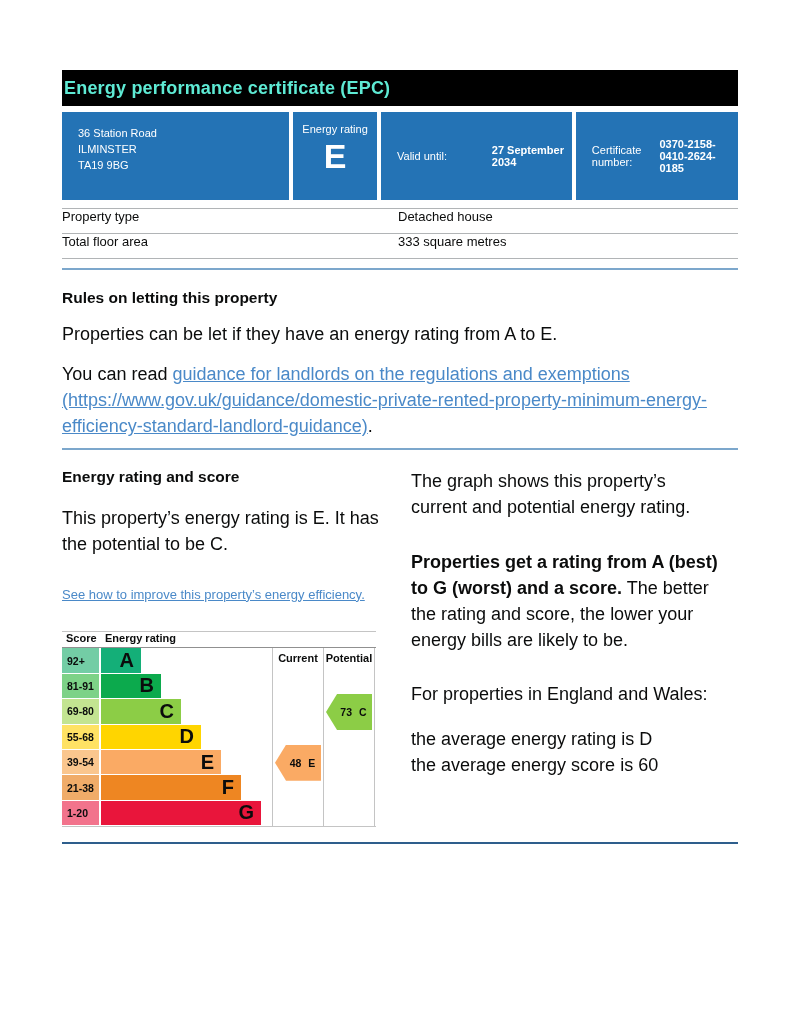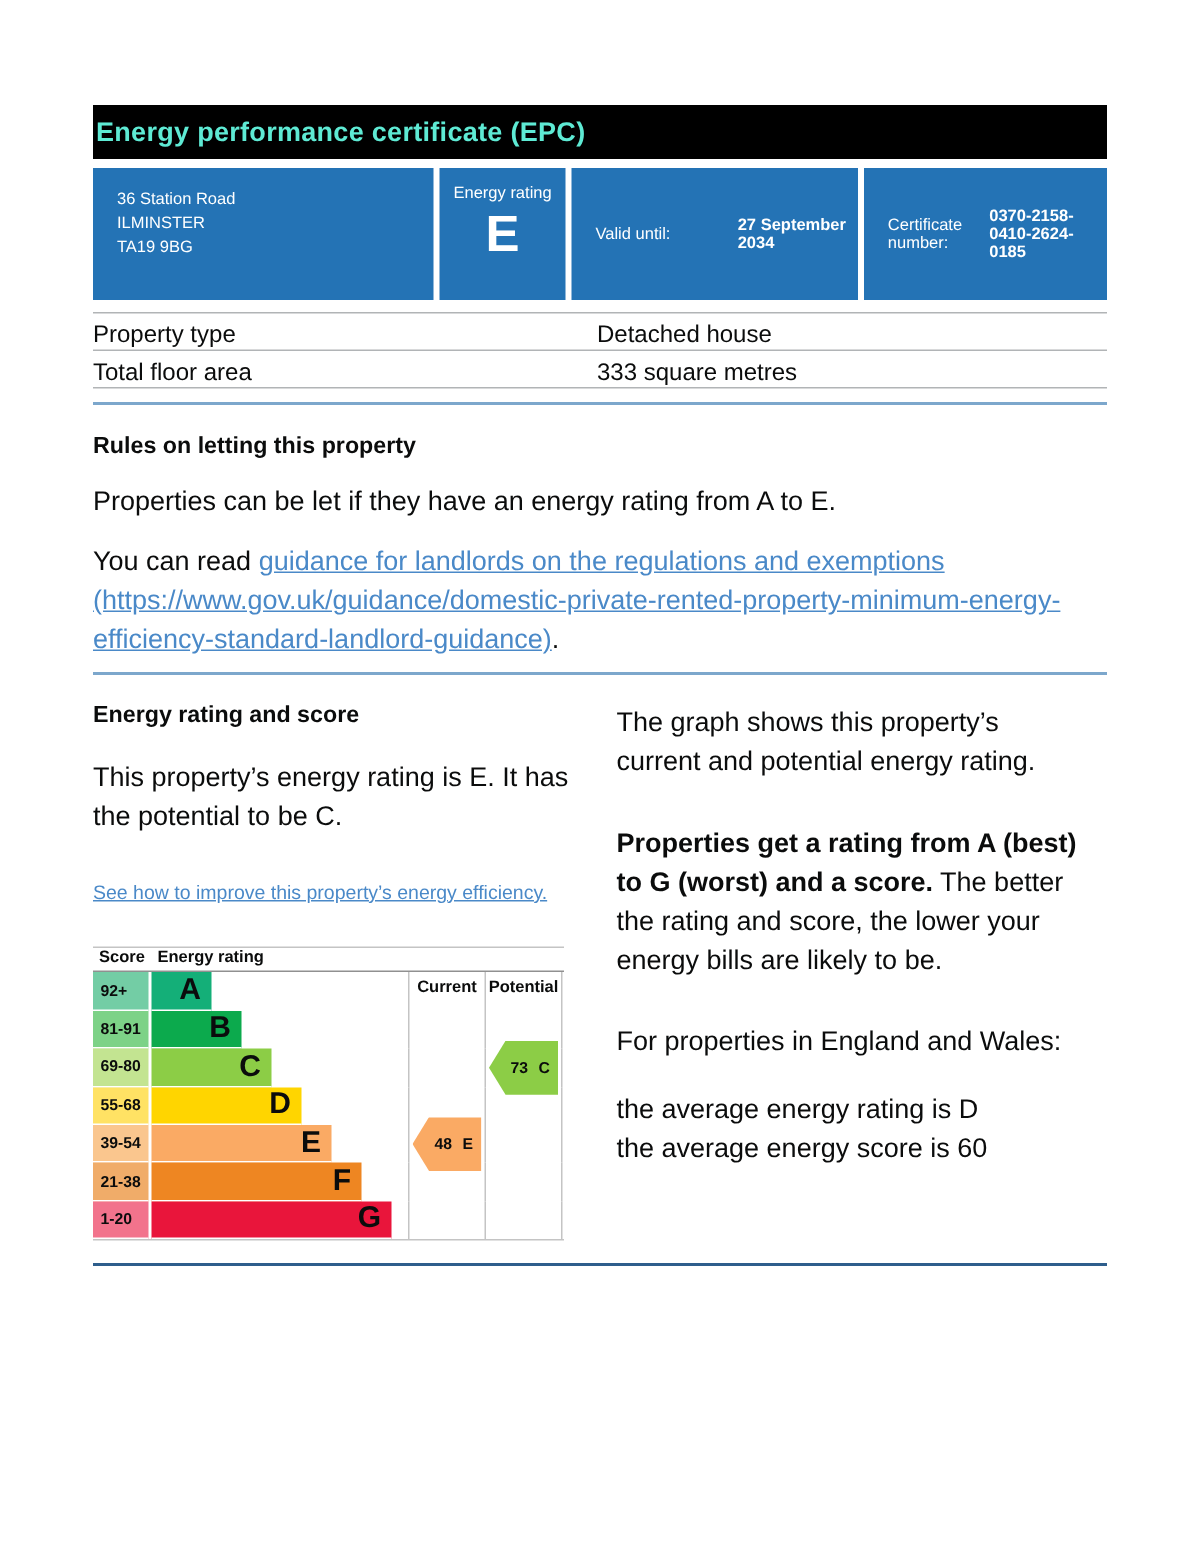--- a/index.html
+++ b/index.html
@@ -27,21 +27,21 @@
   .rating-panel { width: 92px; text-align: center; padding-top: 11px; }
   .rating-panel .rating-label { font-size: 11px; }
   .rating-panel .rating-letter { font-size: 34px; font-weight: bold; line-height: 1.1; margin-top: 3px; }
   .panel-stack { flex: 1; display: flex; flex-direction: row; gap: 4px; }
   .info-row { flex: 1; display: flex; align-items: center; padding-left: 16px; font-size: 11px; }
   .info-label { width: 118px; }
   .info-value { font-weight: bold; }
 
   
   .prop-table { margin-top: 8px; border-top: 1px solid #b1b4b6; }
-  .prop-row { display: flex; border-bottom: 1px solid #b1b4b6; height: 25px; align-items: flex-end; font-size: 16px; }
+  .prop-row { display: flex; border-bottom: 1px solid #b1b4b6; height: 25px; align-items: flex-start; font-size: 13px; }
   .prop-row .lbl { width: 336px; }
 
   
   .divider { border: none; border-top: 2px solid #7ca7cc; margin-top: 9px; }
   .divider.bottom { border-top-color: #2e5e8c; margin-top: 15px; }
 
   
   h2 { font-size: 15.5px; font-weight: bold; margin-top: 19px; }
   p { font-size: 18px; line-height: 1.45; margin-top: 14px; }
   a { color: #4a89c8; text-decoration: underline; cursor: pointer; }

